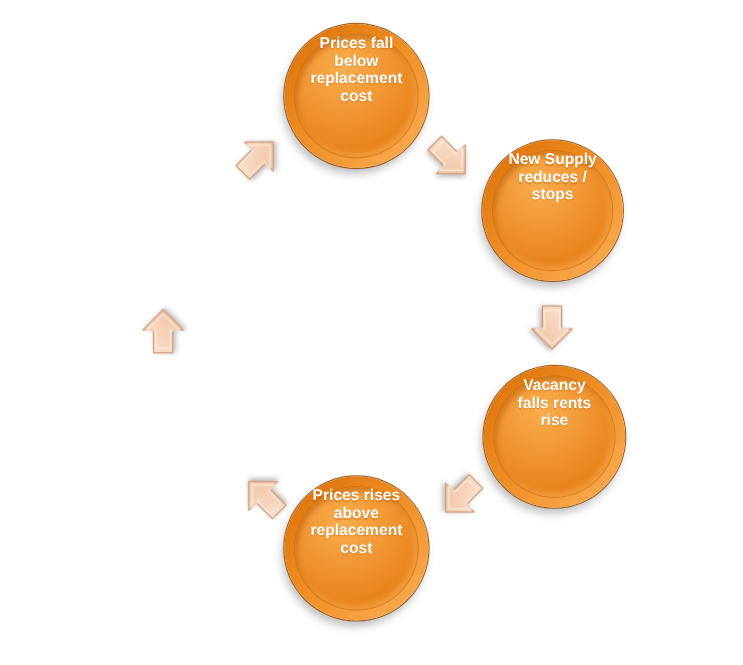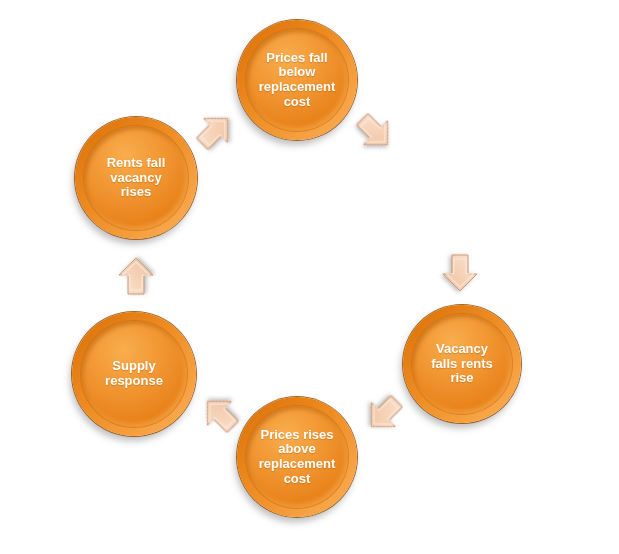--- a/index.html
+++ b/index.html
@@ -28,21 +28,20 @@
     position: absolute;
     inset: 9px;
     border-radius: 50%;
     background: radial-gradient(circle at 40% 28%,
       #f9ad4d 0%, #f09430 42%, #e77f15 78%, #e07810 100%);
     box-shadow:
       inset 2px 3px 4px rgba(170, 85, 0, 0.45),
       inset -2px -3px 5px rgba(255, 195, 115, 0.45),
       0 0 0 1px rgba(200, 110, 10, 0.6);
     display: flex;
-    align-items: center;
     justify-content: center;
     text-align: center;
   }
   .node-label {
     color: #ffffff;
     font-size: 13px;
     font-weight: bold;
     line-height: 1.12;
     white-space: pre-line;
     text-shadow: 0 1px 1px rgba(160, 80, 0, 0.35);
@@ -79,52 +78,46 @@
 
   <div class="node" style="left:237px; top:20px; width:120px; height:120px;">
     <div class="node-face">
       <span class="node-label">Prices fall
 below
 replacement
 cost</span>
     </div>
   </div>
 
+  <div class="node" style="left:402px; top:117px; width:117px; height:117px;">
+    <div class="node-face">
+      <span class="node-label">New Supply
+reduces /
+stops</span>
+    </div>
+  </div>
 
   <div class="node" style="left:403px; top:305px; width:118px; height:118px;">
     <div class="node-face">
       <span class="node-label">Vacancy
 falls rents
 rise</span>
     </div>
   </div>
 
   <div class="node" style="left:237px; top:397px; width:120px; height:120px;">
     <div class="node-face">
       <span class="node-label">Prices rises
 above
 replacement
 cost</span>
     </div>
   </div>
 
-  <div class="node" style="left:72px; top:312px; width:124px; height:124px;">
-    <div class="node-face">
-      <span class="node-label">Supply
-response</span>
-    </div>
-  </div>
 
-  <div class="node" style="left:75px; top:117px; width:122px; height:122px;">
-    <div class="node-face">
-      <span class="node-label">Rents fall
-vacancy
-rises</span>
-    </div>
-  </div>
 
   <div class="arrow" style="left:195px; top:111px; transform:rotate(-45deg);">
     <svg width="40" height="40" viewBox="0 0 40 40">
       <polygon points="2,12 21,12 21,3 38,20 21,37 21,28 2,28" fill="url(#agrad)" stroke="#cd9c7c" stroke-width="1" stroke-linejoin="round"></polygon>
       <polygon points="5.9,13.8 20.8,13.8 20.8,6.7 34,20 20.8,33.3 20.8,26.2 5.9,26.2" fill="none" stroke="#fbeadd" stroke-width="1.2" opacity="0.85"></polygon>
     </svg>
   </div>
 
   <div class="arrow" style="left:355px; top:112px; transform:rotate(45deg);">
     <svg width="40" height="40" viewBox="0 0 40 40">

